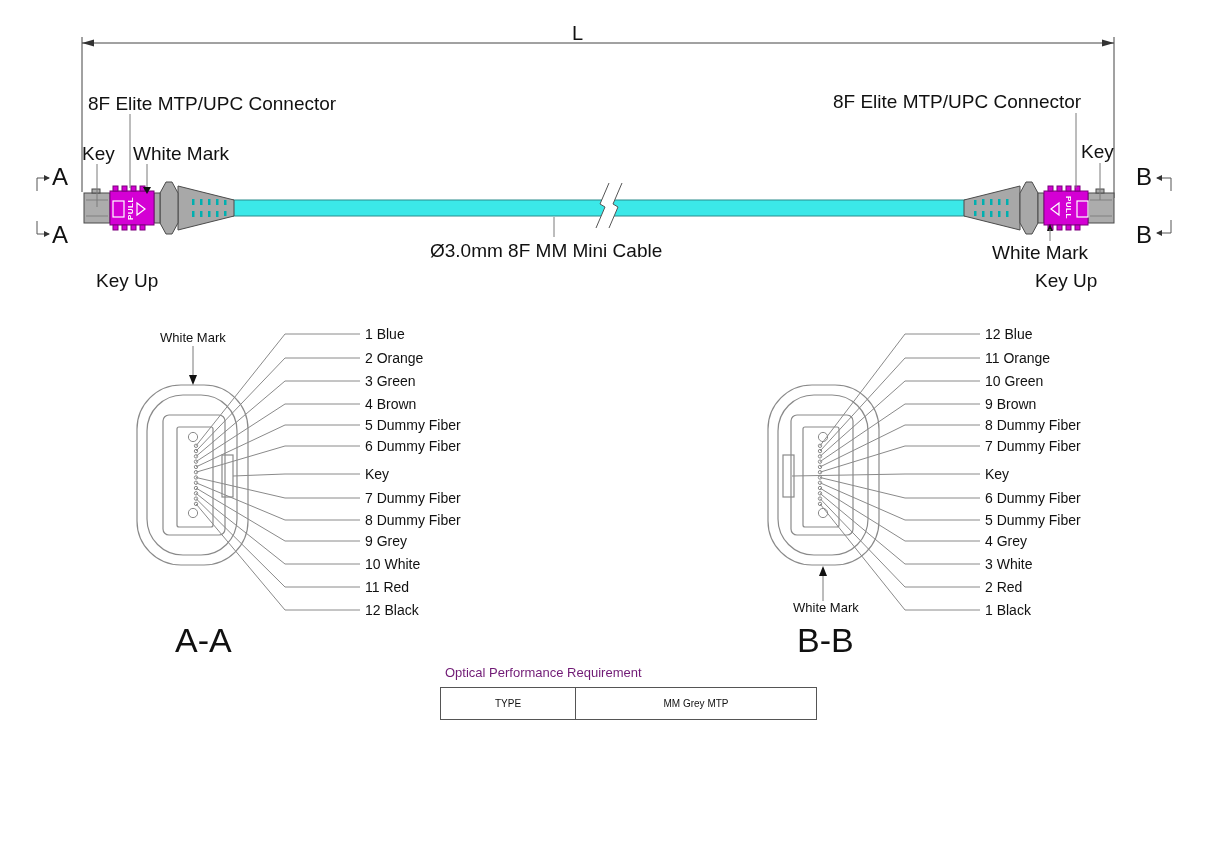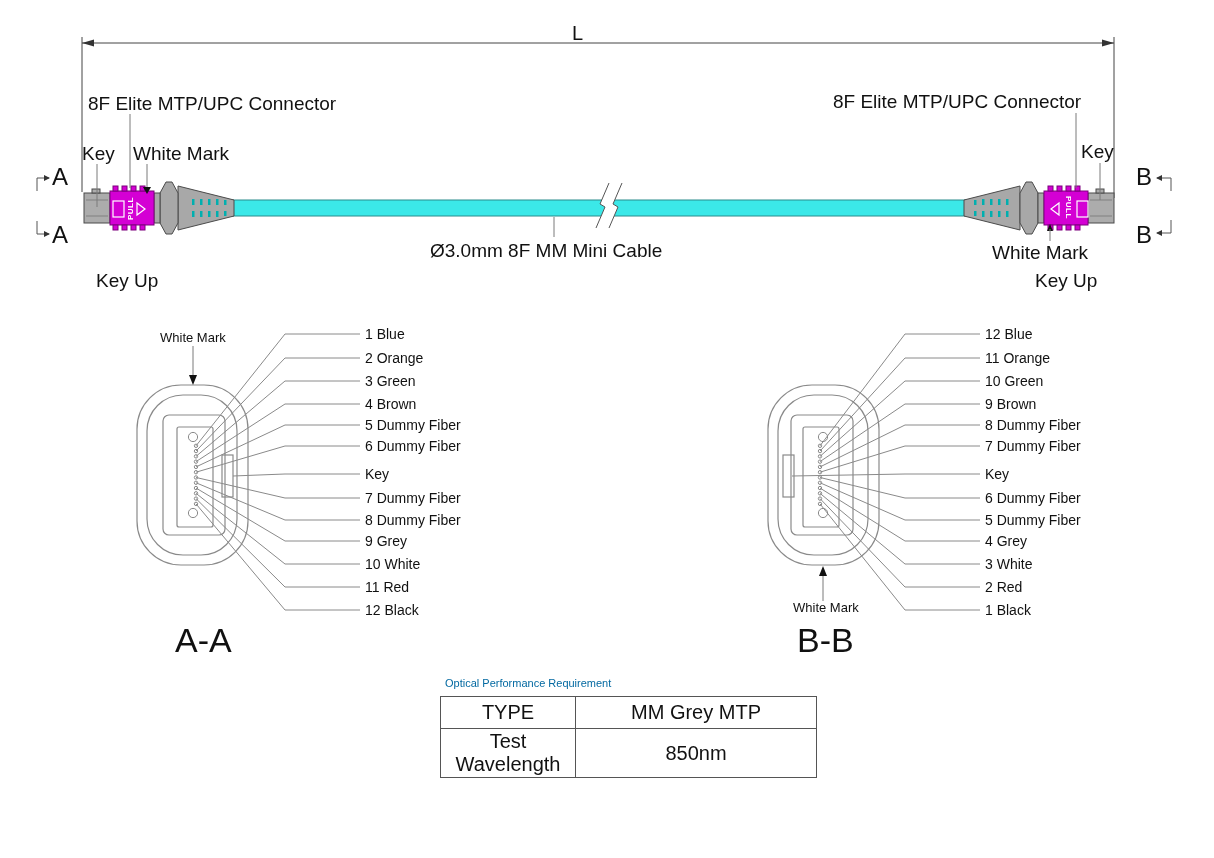--- a/index.html
+++ b/index.html
@@ -12,23 +12,23 @@
   .section-letter{font-size:24px;}
   .view-title{font-size:34px;}
   .dim-label{font-size:20px;}
   .pull-text{font-size:8px;fill:#ffffff;font-weight:bold;letter-spacing:0.5px;}
   .outline{fill:none;stroke:#8a8a8a;stroke-width:1.2;}
   .leader{stroke:#7a7a7a;stroke-width:1;fill:none;}
   .dimline{stroke:#444;stroke-width:1;fill:none;}
   .fanline{stroke:#8a8a8a;stroke-width:1;fill:none;}
   .dot{fill:none;stroke:#8a8a8a;stroke-width:1;}
   .opt-table{position:absolute;left:440px;top:665px;}
-  .opt-title{font-size:11px;color:#0369a1;margin:12px 0 7px 5px;}
+  .opt-title{font-size:13px;color:#701a75;margin:0 0 7px 5px;}
   .opt-table table{border-collapse:collapse;}
-  .opt-table td{border:1px solid #555;height:29px;text-align:center;font-size:20px;color:#111;}
+  .opt-table td{border:1px solid #555;height:29px;text-align:center;font-size:10px;color:#111;}
   .opt-table td.c1{width:132px;}
   .opt-table td.c2{width:238px;}
 </style>
 </head>
 <body>
 
 <svg width="1214" height="858" viewBox="0 0 1214 858">
 
   <g>
     <line class="dimline" x1="82" y1="37" x2="82" y2="192"></line>
@@ -279,19 +279,15 @@
 </svg>
 
 <div class="opt-table">
   <div class="opt-title">Optical Performance Requirement</div>
   <table>
     <tbody>
         <tr>
       <td class="c1">TYPE</td>
       <td class="c2">MM Grey MTP</td>
     </tr>
-    <tr>
-      <td class="c1">Test Wavelength</td>
-      <td class="c2">850nm</td>
-    </tr>
   </tbody>
     </table>
 </div>
 
 </body></html>

